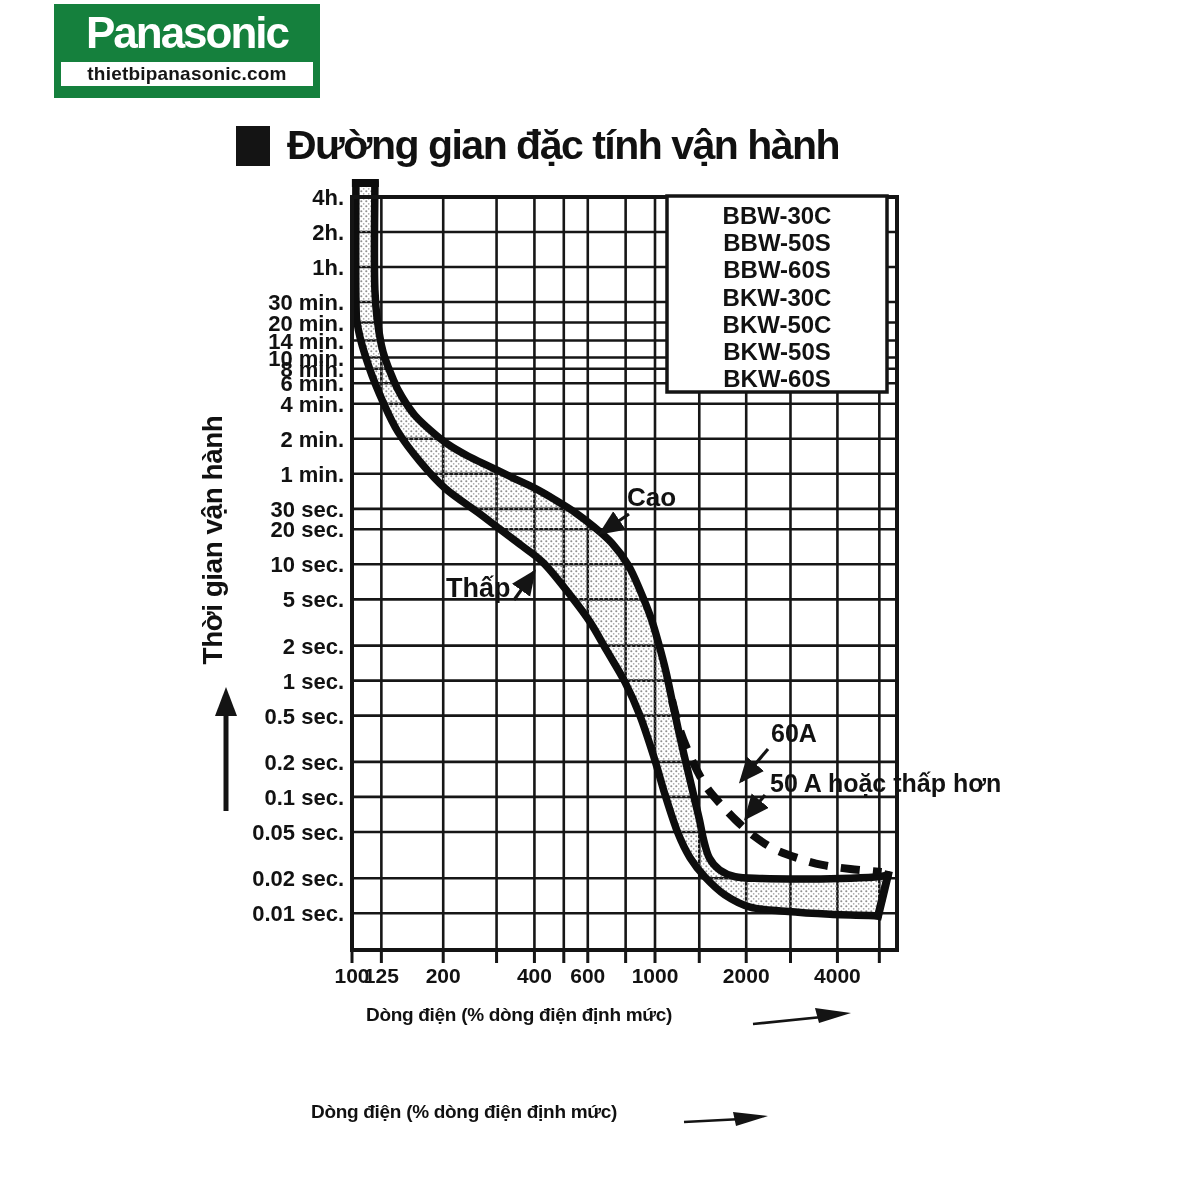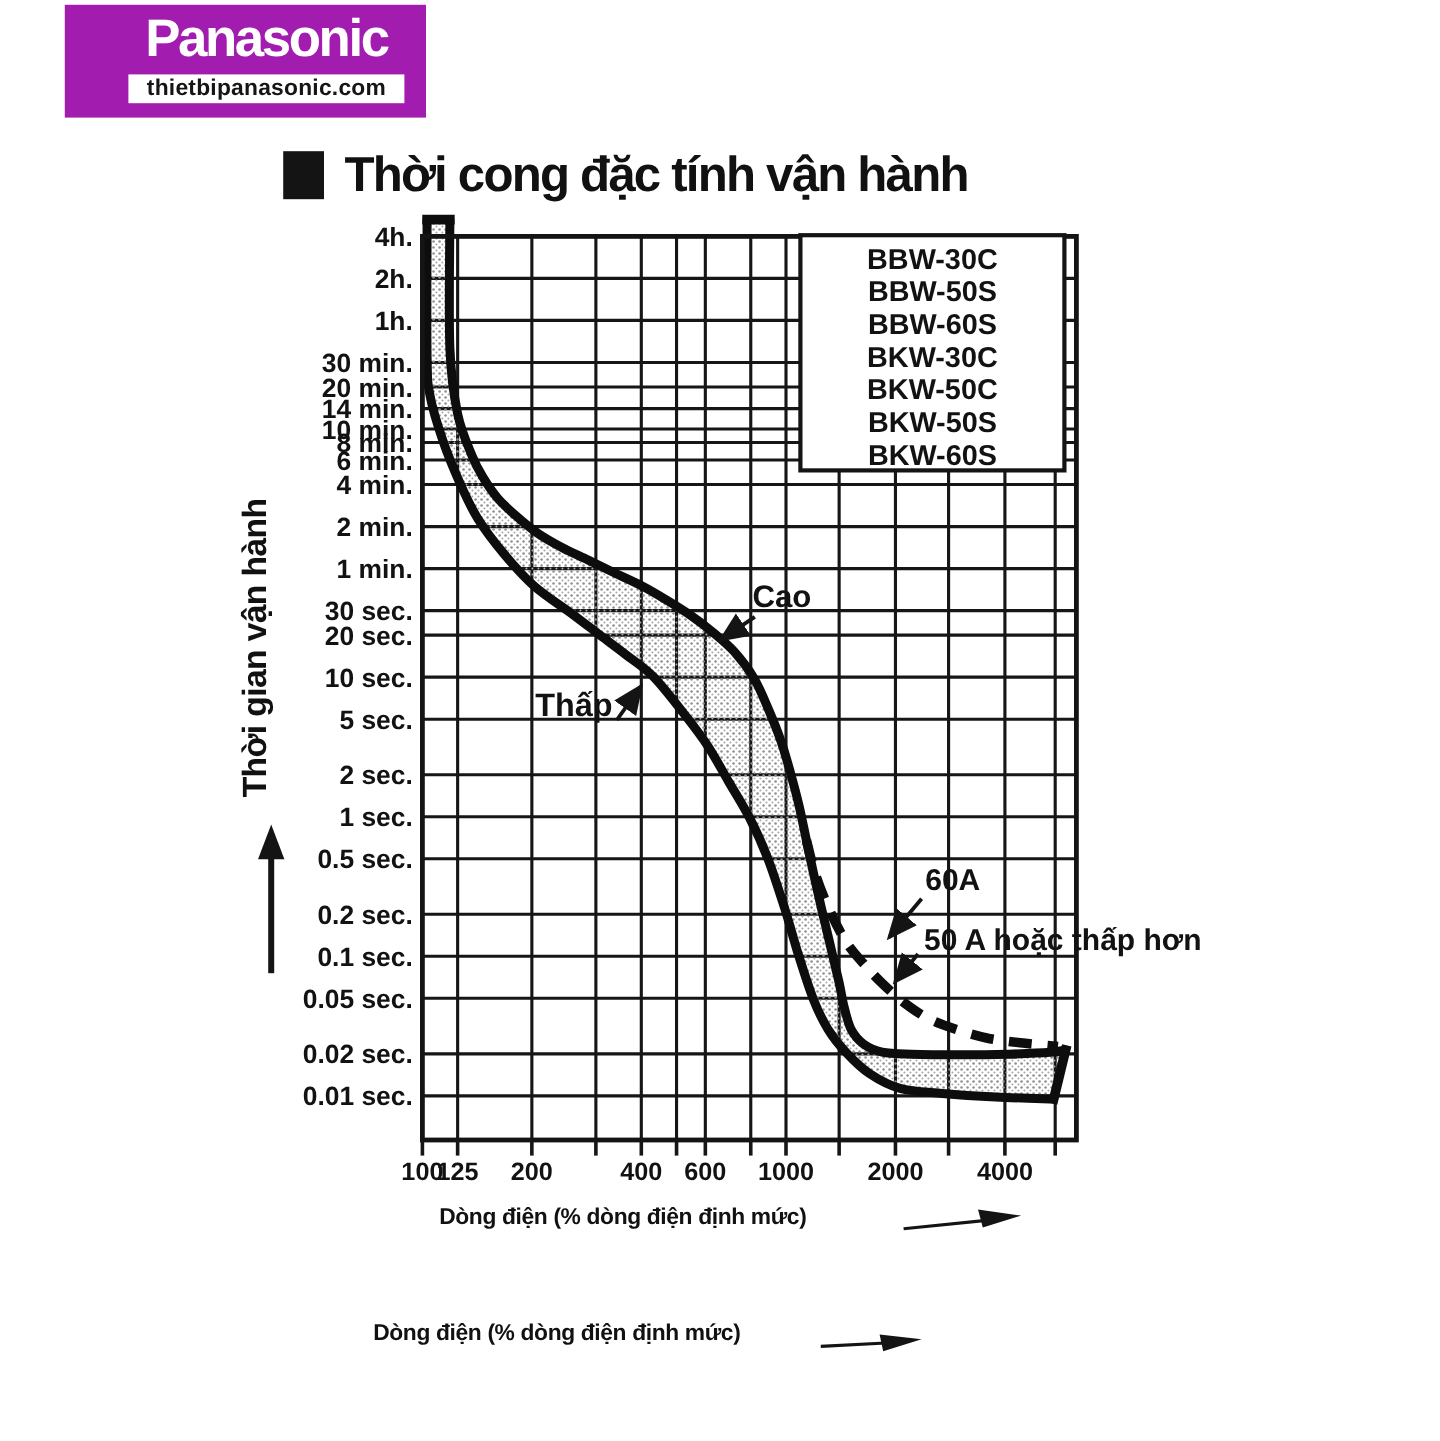--- a/index.html
+++ b/index.html
@@ -1,22 +1,22 @@
 <!DOCTYPE html>
 <html><head>
 <meta charset="utf-8">
 <style>
   html,body{margin:0;padding:0;background:#fff;}
   .page{position:relative;width:1200px;height:1201px;background:#ffffff;overflow:hidden;
         font-family:"Liberation Sans","DejaVu Sans",sans-serif;color:#111;}
-  .logo{position:absolute;left:54px;top:4px;width:266px;height:94px;background:#a21caf;
-        display:flex;flex-direction:column;align-items:center;padding-left:35px;}
+  .logo{position:absolute;left:54px;top:4px;width:266px;height:94px;background:#15803d;
+        display:flex;flex-direction:column;align-items:center;}
   .logo-brand{color:#ffffff;font-weight:700;font-size:44px;line-height:58px;letter-spacing:-2px;}
   .logo-site{background:#ffffff;color:#151515;font-weight:700;font-size:19px;line-height:24px;
-        width:230px;text-align:center;letter-spacing:0.2px;}
+        width:252px;text-align:center;letter-spacing:0.2px;}
   .title-row{position:absolute;left:236px;top:122px;display:flex;align-items:center;gap:17px;}
   .title-square{width:34px;height:40px;background:#141414;flex:0 0 auto;}
   .title-text{font-size:41px;font-weight:700;letter-spacing:-1.5px;white-space:nowrap;}
   .y-title{position:absolute;left:213px;top:540px;transform:translate(-50%,-50%) rotate(-90deg);
         font-size:28px;font-weight:700;white-space:nowrap;letter-spacing:-0.5px;}
   .x-title{position:absolute;font-size:19px;font-weight:700;white-space:nowrap;letter-spacing:-0.3px;}
   .x-title.first{left:366px;top:1004px;}
   .x-title.second{left:311px;top:1101px;}
   #chart-svg{position:absolute;left:0;top:0;}
   #chart-svg text{fill:#121212;font-weight:700;}
@@ -37,21 +37,21 @@
 
 <div class="page">
 
   <div class="logo">
     <div class="logo-brand">Panasonic</div>
     <div class="logo-site">thietbipanasonic.com</div>
   </div>
 
   <div class="title-row">
     <span class="title-square"></span>
-    <span class="title-text">Thời cong đặc tính vận hành</span>
+    <span class="title-text">Đường gian đặc tính vận hành</span>
   </div>
 
   <div class="y-title">Thời gian vận hành</div>
   <div class="x-title first">Dòng điện (% dòng điện định mức)</div>
   <div class="x-title second">Dòng điện (% dòng điện định mức)</div>
 
   <svg id="chart-svg" width="1200" height="1201" viewBox="0 0 1200 1201">
     <defs>
       <pattern id="stipple" width="5" height="5" patternUnits="userSpaceOnUse">
         <circle cx="1.3" cy="1.3" r="1.05" fill="#8f8f8f"></circle>

